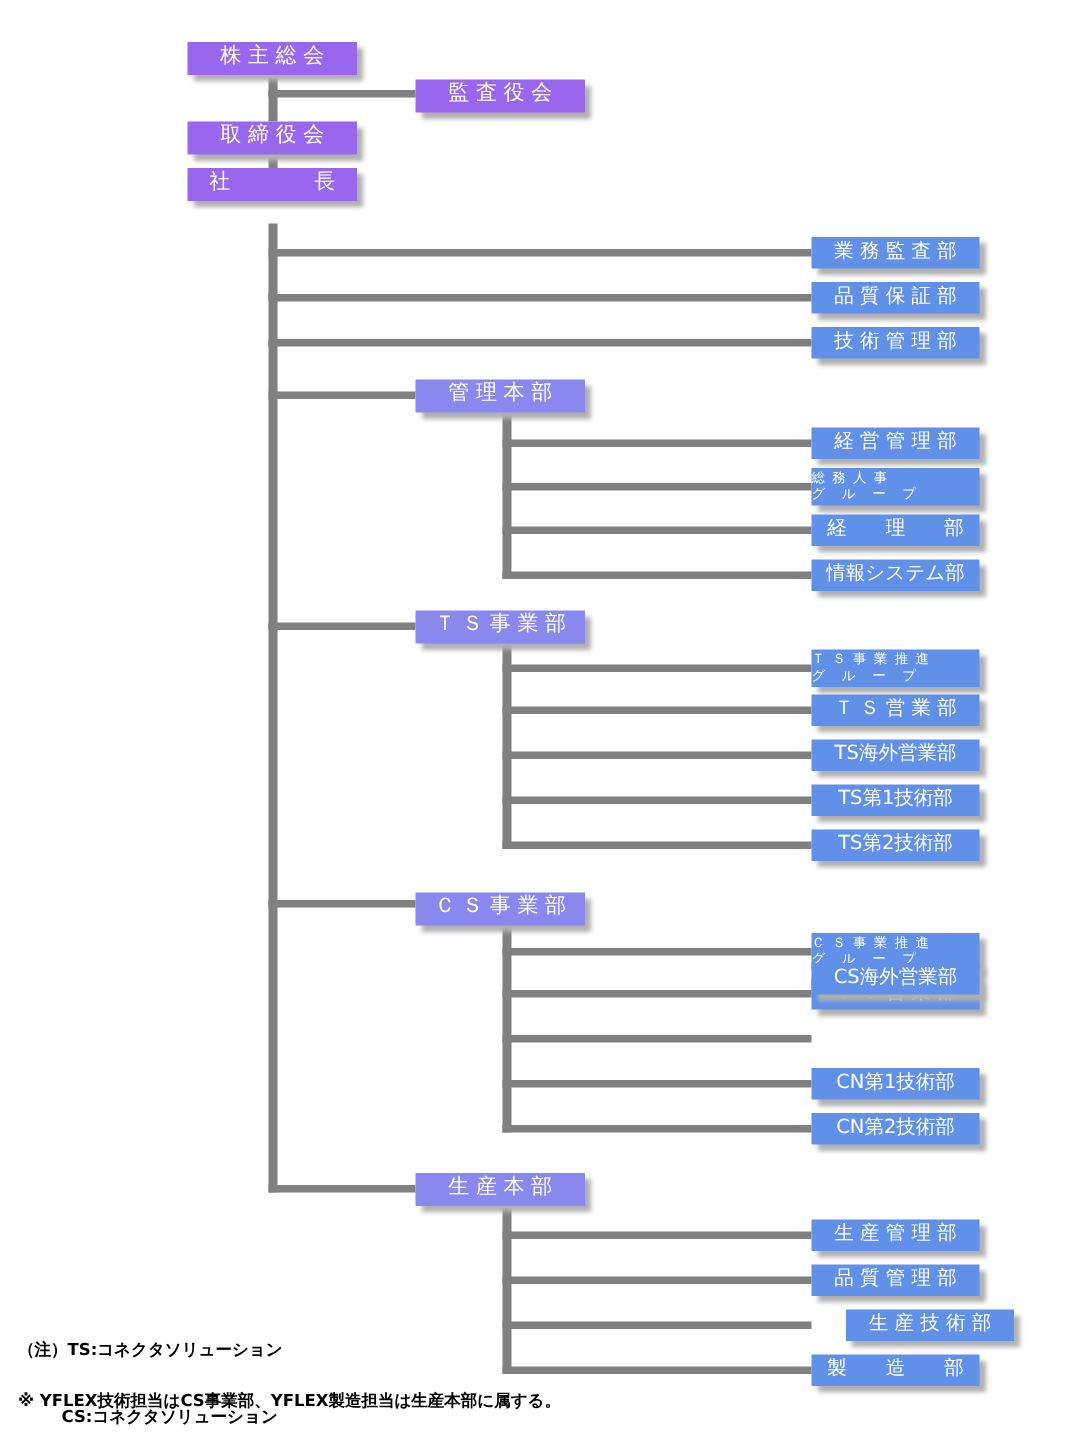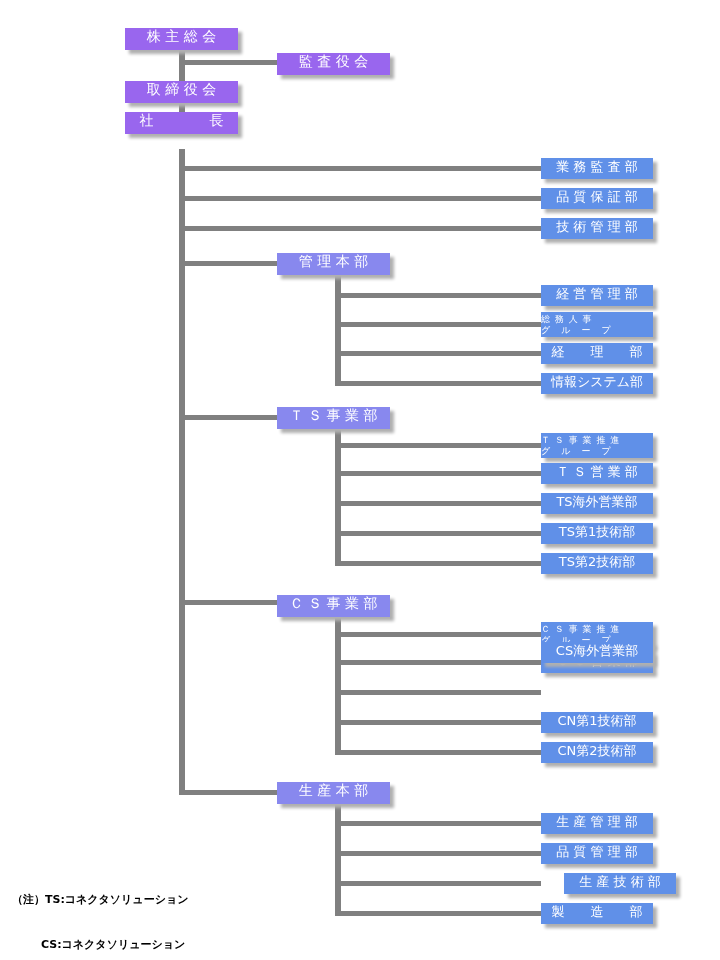--- a/index.html
+++ b/index.html
@@ -111,14 +111,15 @@
   <div class="box dept" style="left:541px;top:813px"><span>生 産 管 理 部</span></div>
   <div class="box dept" style="left:541px;top:843px"><span>品 質 管 理 部</span></div>
   <div class="box dept" style="left:564px;top:873px"><span>生 産 技 術 部</span></div>
   <div class="box dept" style="left:541px;top:903px"><span>製　　造　　部</span></div>
 
   <div class="notes">
     <div>（注）TS:コネクタソリューション</div>
     <div class="indent">CS:コネクタソリューション</div>
     
   </div>
+  <div class="footnote">※ YFLEX技術担当はCS事業部、YFLEX製造担当は生産本部に属する。</div>
 
 </div>
 
 </body></html>

